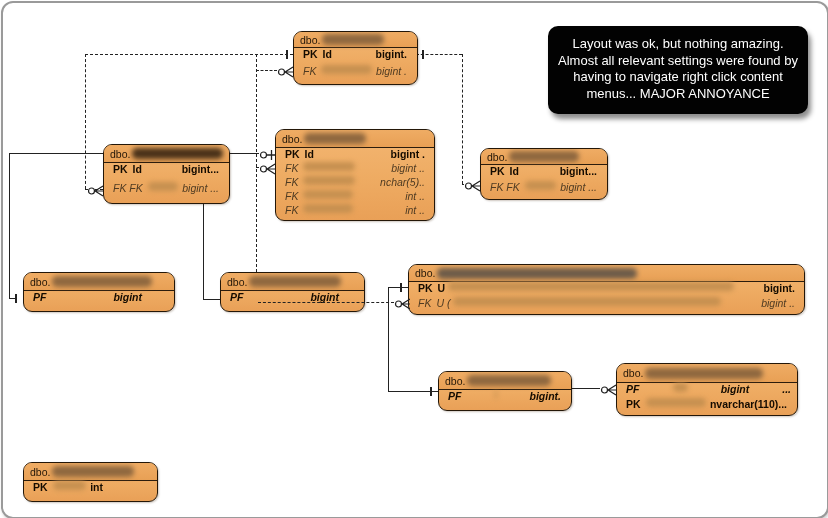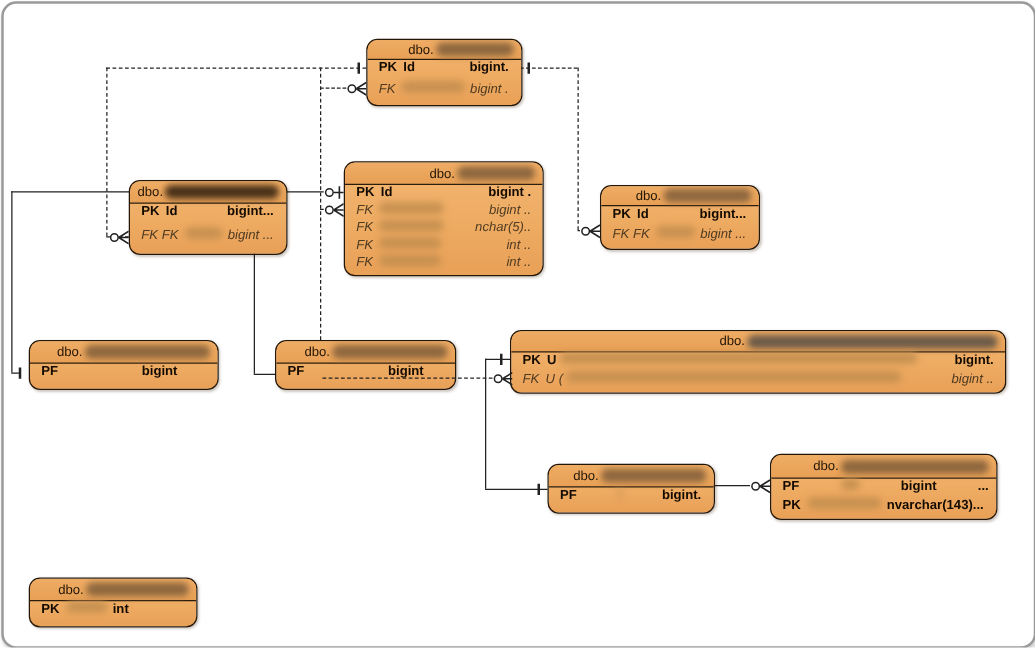--- a/index.html
+++ b/index.html
@@ -3,28 +3,28 @@
 <meta charset="utf-8">
 <style>
   html,body{margin:0;padding:0;background:#fff;font-family:"Liberation Sans",sans-serif;}
   .stage{position:relative;width:828px;height:518px;}
   .canvas{position:absolute;left:1px;top:1px;width:824px;height:514px;background:#ffffff;
           border:2px solid #9a9a9a;border-radius:12px;overflow:hidden;box-shadow:1px 2px 3px rgba(0,0,0,.18);}
   
   .tbl{position:absolute;border:1.4px solid #241708;border-radius:9px;overflow:hidden;z-index:2;
        background:linear-gradient(180deg,#f3b672 0%,#eeab62 55%,#e9a057 100%);
        box-shadow:1px 1px 2px rgba(60,30,0,.25);}
-  .tbl-h{display:flex;align-items:center;justify-content:flex-end;gap:2px;
+  .tbl-h{display:flex;align-items:center;justify-content:flex-start;gap:2px;
          border-bottom:1.4px solid #2b1c0c;background:linear-gradient(180deg,#efac64,#e8a055);
          font-size:10.5px;color:#241708;padding:0 6px;}
   .tbl-r{display:flex;align-items:flex-start;padding:0 6px 0 9px;font-size:10.5px;color:#140b00;white-space:nowrap;}
   .tbl-r .key{margin-right:5px;}
   .tbl-r.pk{font-weight:bold;}
   .tbl-r.fk{font-style:italic;color:#4f3b22;}
-  .tbl-r.pf{font-weight:bold;gap:29px;}
+  .tbl-r.pf{font-weight:bold;font-style:italic;gap:29px;}
   .tbl-r .type{margin-left:auto;}
   .tbl-r .trail{margin-left:auto;}
   .smudge{display:inline-block;border-radius:5px;filter:blur(2.5px);}
   .h-smudge{height:11px;}
   .r-smudge{height:9px;margin-right:4px;filter:blur(2.8px);}
   
   .line{position:absolute;z-index:1;}
   .line.h{border-top:1.4px solid #222;}
   .line.v{border-left:1.4px solid #222;}
   .line.h.dash{border-top:1.4px dashed #222;}
@@ -35,20 +35,23 @@
   
   .callout{position:absolute;left:545px;top:23px;width:250px;z-index:7;background:#020202;color:#fff;
            border-radius:10px;padding:10px 5px 12px 5px;text-align:center;font-size:13px;line-height:16.5px;
            box-shadow:3px 5px 5px rgba(0,0,0,.45);}
 </style>
 </head>
 <body>
 
 <div class="stage">
   <div class="canvas" id="canvas">
+    <div class="callout">
+      <span>Layout was ok, but nothing amazing. Almost all relevant settings were found by having to navigate right click content menus... MAJOR ANNOYANCE</span>
+    </div>
   <div class="line h dash" style="left: 82px; top: 51px; width: 208px; height: 0px;"></div>
       <div class="line v dash" style="left: 82px; top: 51px; width: 0px; height: 135px;"></div>
       <div class="line h dash" style="left: 82px; top: 186px; width: 18px; height: 0px;"></div>
       <div class="line v dash" style="left: 253px; top: 51px; width: 0px; height: 218px;"></div>
       <div class="line h dash" style="left: 253px; top: 67px; width: 21px; height: 0px;"></div>
       <div class="line h dash" style="left: 253px; top: 164px; width: 3px; height: 0px;"></div>
       <div class="line h dash" style="left: 413px; top: 51px; width: 46px; height: 0px;"></div>
       <div class="line v dash" style="left: 459px; top: 51px; width: 0px; height: 130px;"></div>
       <div class="line h dash" style="left: 459px; top: 181px; width: 2px; height: 0px;"></div>
       <div class="line h dash top" style="left: 255px; top: 299px; width: 136px; height: 0px;"></div>
@@ -231,21 +234,21 @@
         </div>
         <div class="tbl-r pf" style="height: 15px;">
           <span class="key">PF</span>
           <span class="smudge r-smudge" style="width: 86px; height: 9px; background: rgb(198, 144, 80);"></span>
           <span class="type" style="margin-right: 4px;">bigint</span>
           <span class="trail">...</span>
         </div>
         <div class="tbl-r pk" style="height: 15px;">
           <span class="key">PK</span>
           <span class="smudge r-smudge" style="width: 80px; height: 9px; background: rgb(198, 144, 80);"></span>
-          <span class="type" style="margin-right: 4px;">nvarchar(143)...</span>
+          <span class="type" style="margin-right: 4px;">nvarchar(110)...</span>
         </div>
       </div>
       <div class="tbl" style="left: 20px; top: 459px; width: 133px; height: 38px;">
         <div class="tbl-h" style="height: 17px;">
           <span>dbo.</span>
           <span class="smudge h-smudge" style="width: 82px; height: 11px; background: rgb(143, 104, 63);"></span>
         </div>
         <div class="tbl-r pk" style="height: 18px;">
           <span class="key">PK</span>
           <span class="smudge r-smudge" style="width: 56px; height: 9px; background: rgb(198, 144, 80);"></span>

